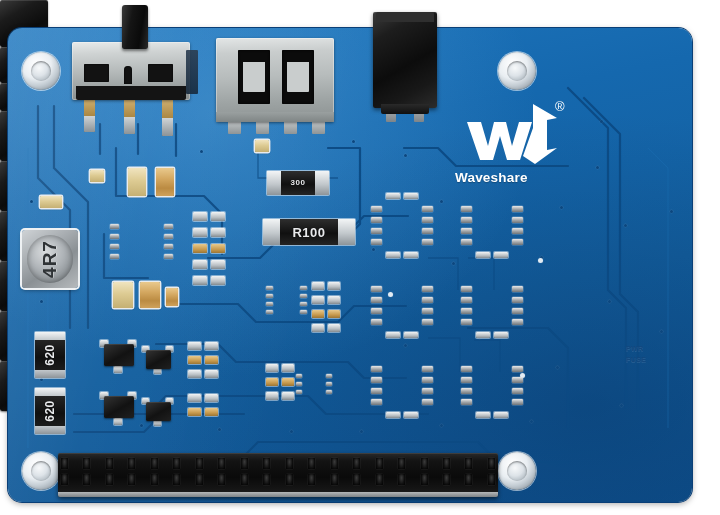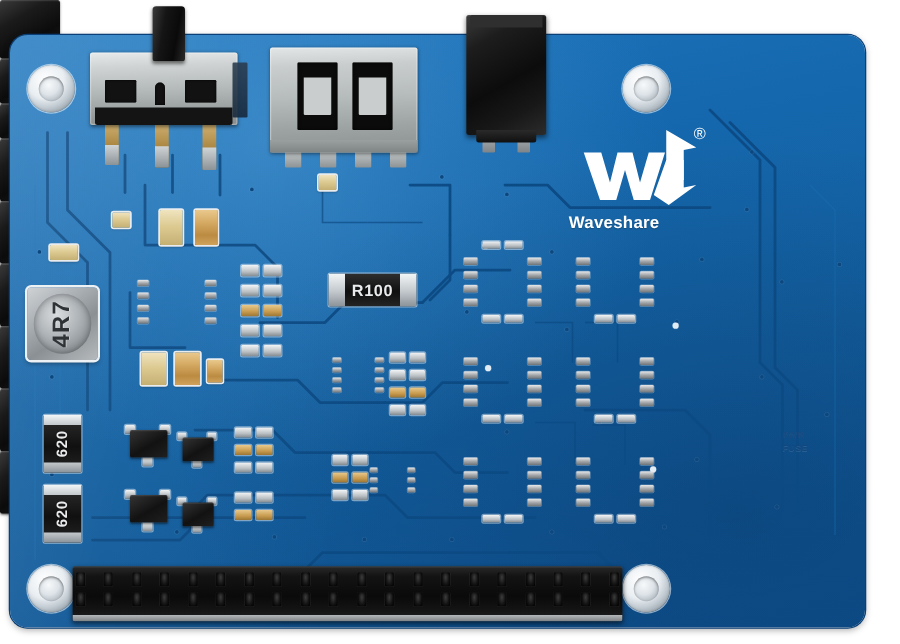--- a/index.html
+++ b/index.html
@@ -324,26 +324,31 @@
     </svg>
     <div class="reg" style="left:100px;top:2px;">®</div>
     <div class="wname" style="left:0px;top:72px;">Waveshare</div>
   </div>
 
   <div class="inductor" style="left:22px;top:230px;width:56px;height:58px;">
     <div class="core"></div>
     <div class="lbl">4R7</div>
   </div>
 
-  <div class="res" style="left:263px;top:219px;width:70px;height:26px;">
+  <div class="res" style="left:263px;top:219px;width:92px;height:26px;">
     <div class="cap-end l"></div>
       <div class="cap-end r"></div>
     <div class="lbl" style="font-size:13px;">R100</div>
   </div>
 
+  <div class="res" style="left:267px;top:171px;width:62px;height:24px;">
+    <div class="cap-end l" style="width:22%;"></div>
+      <div class="cap-end r" style="width:22%;"></div>
+    <div class="lbl" style="font-size:8px;">300</div>
+  </div>
 
   <div class="res vert" style="left:35px;top:332px;width:30px;height:46px;">
     <div class="cap-end l" style="left:0;right:auto;top:0;height:17%;width:100%;bottom:auto;
          background:linear-gradient(180deg,#f3f5f6,#c2c8cc);"></div>
     <div class="cap-end r" style="right:auto;left:0;bottom:0;top:auto;height:17%;width:100%;
          background:linear-gradient(180deg,#c2c8cc,#8d9499);"></div>
     <div class="lbl" style="font-size:12px;">620</div>
   </div>
   <div class="res vert" style="left:35px;top:388px;width:30px;height:46px;">
     <div class="cap-end l" style="left:0;right:auto;top:0;height:17%;width:100%;bottom:auto;

